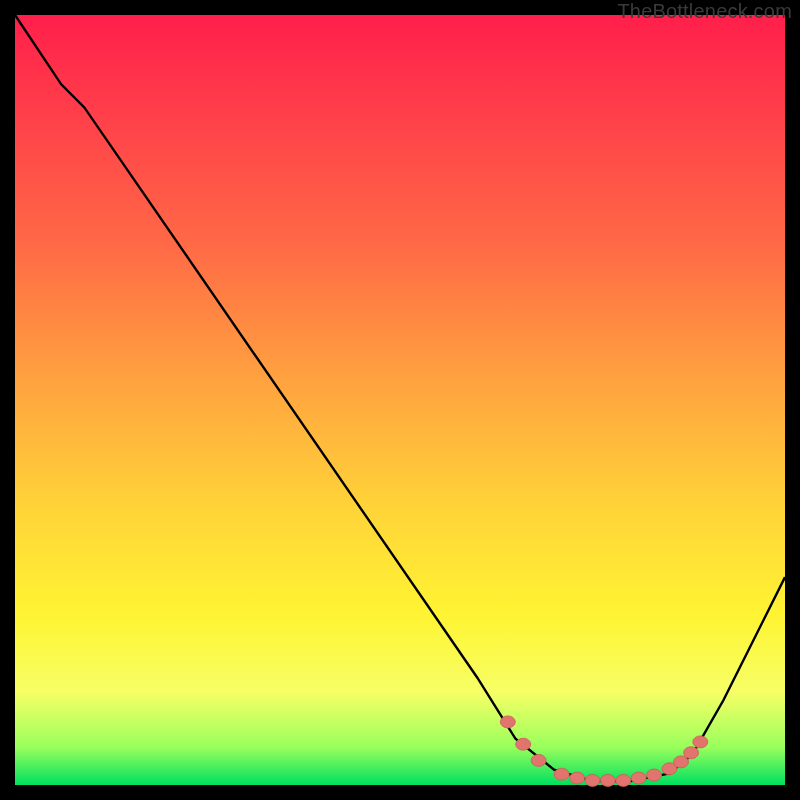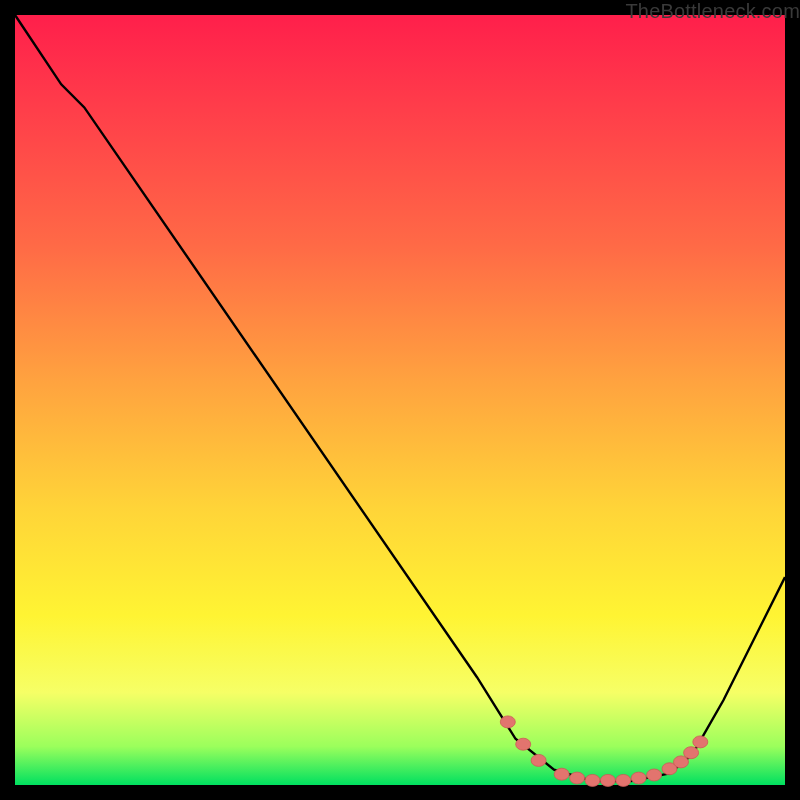--- a/index.html
+++ b/index.html
@@ -33,21 +33,21 @@
       #ffd438 64%,
       #fff433 78%,
       #f6ff66 88%,
       #9bff5c 95%,
       #00e060 100%
     );
   }
   .watermark {
     position: absolute;
     top: 0px;
-    right: 0;
+    right: 8px;
     color: #3a3a3a;
     font-size: 20px;
     font-weight: 500;
     letter-spacing: 0.2px;
     user-select: none;
   }
   svg.curve-layer {
     position: absolute;
     left: 0;
     top: 0;

